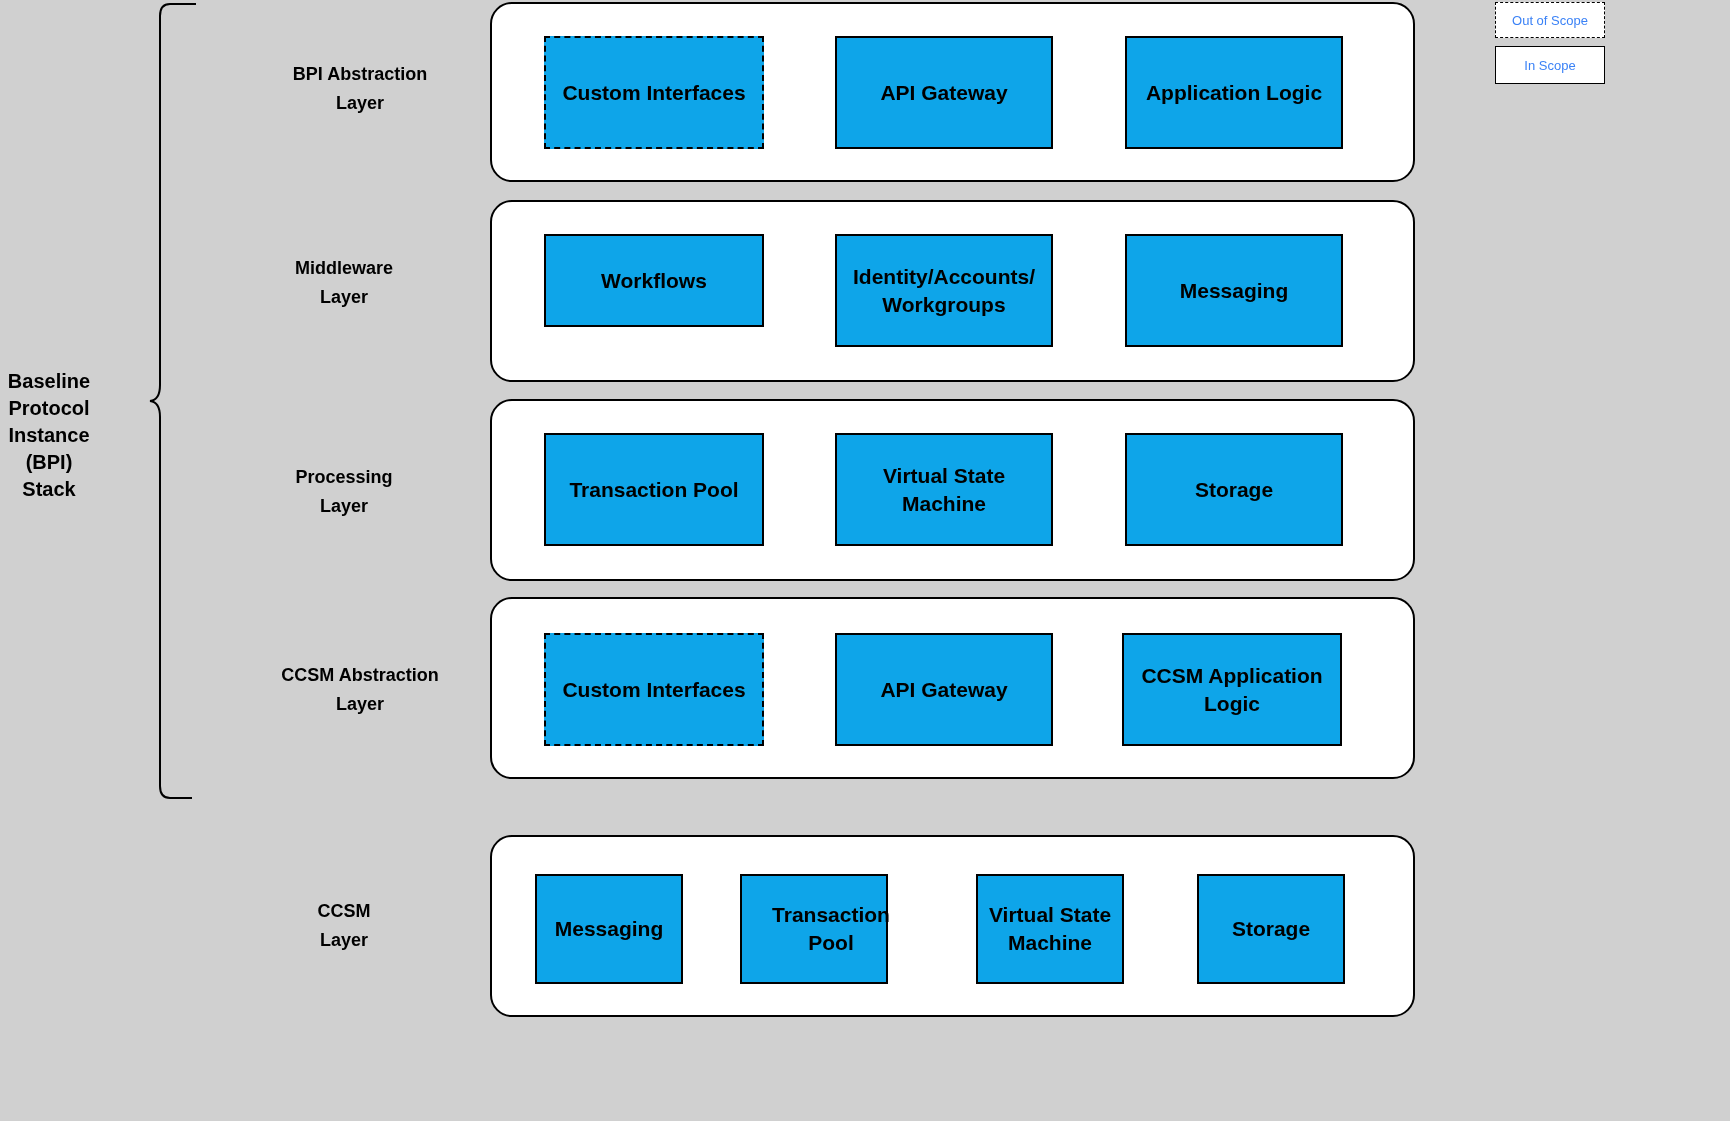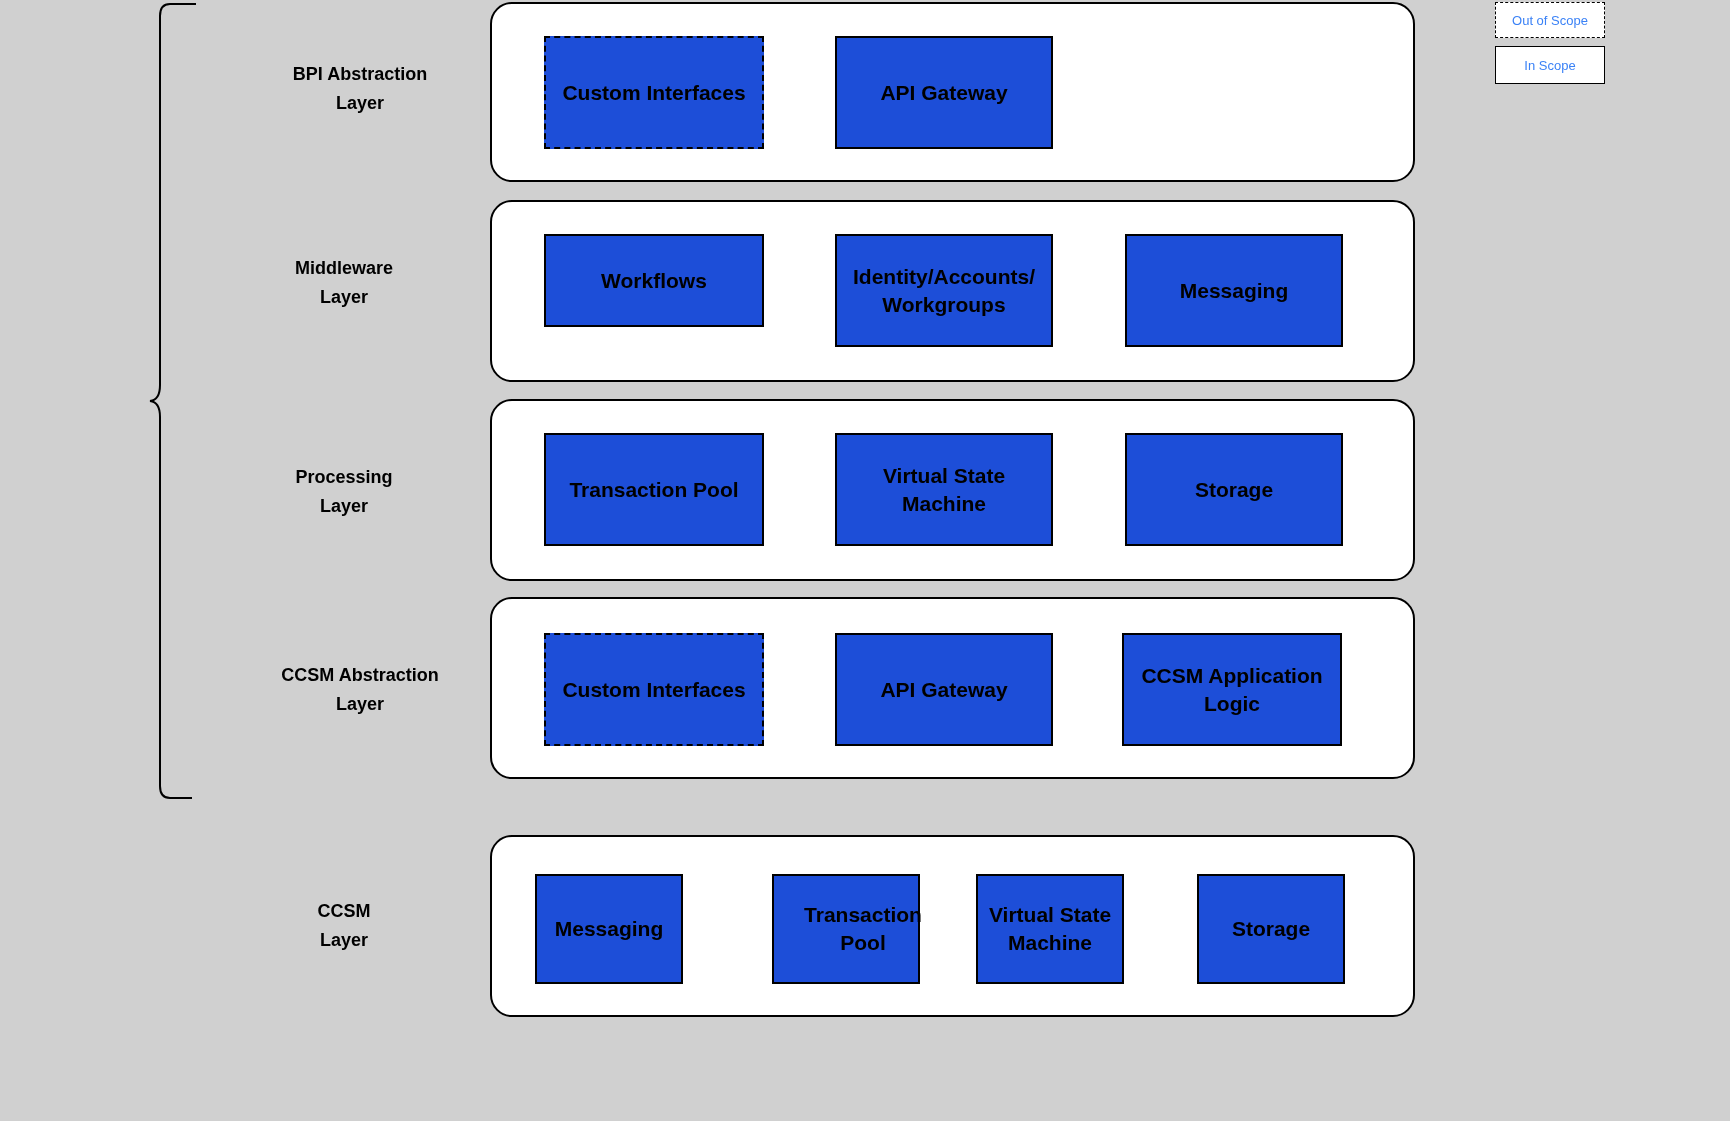--- a/index.html
+++ b/index.html
@@ -61,21 +61,21 @@
     position: absolute;
     background: #ffffff;
     border: 2px solid #000000;
     border-radius: 22px;
     box-sizing: border-box;
   }
 
   
   .component {
     position: absolute;
-    background: #1d4ed8;
+    background: #0ea5e9;
     border: 2px solid #000000;
     box-sizing: border-box;
     display: flex;
     align-items: center;
     justify-content: center;
     text-align: center;
     font-size: 21px;
     font-weight: bold;
     line-height: 28px;
     color: #000;
@@ -100,39 +100,45 @@
     color: #3b82f6;
     white-space: nowrap;
   }
   .legend-item.dashed { border: 1px dashed #000000; }
 </style>
 </head>
 <body>
 
 <div id="canvas">
 
+  <div class="stack-label">Baseline
+Protocol
+Instance
+(BPI)
+Stack</div>
 
   <svg class="brace-svg" viewBox="0 0 60 810">
     <path d="M 48 4
              L 22 4
              Q 12 4 12 16
              L 12 385
              Q 12 400 2 401
              Q 12 402 12 417
              L 12 786
              Q 12 798 22 798
              L 44 798" fill="none" stroke="#000000" stroke-width="2"></path>
   </svg>
 
   <div class="layer-label" style="left:240px; top:60px; width:240px;">BPI Abstraction
 Layer</div>
 
   <div class="layer-box" style="left:490px; top:2px; width:925px; height:180px;">
     <div class="component dashed" style="left:52px; top:32px; width:220px; height:113px;">Custom Interfaces</div>
     <div class="component" style="left:343px; top:32px; width:218px; height:113px;">API Gateway</div>
+    <div class="component" style="left:633px; top:32px; width:218px; height:113px;">Application Logic</div>
   </div>
 
   <div class="layer-label" style="left:240px; top:254px; width:208px;text-align:center;">Middleware
 Layer</div>
 
   <div class="layer-box" style="left:490px; top:200px; width:925px; height:182px;">
     <div class="component" style="left:52px; top:32px; width:220px; height:93px;">Workflows</div>
     <div class="component" style="left:343px; top:32px; width:218px; height:113px;">Identity/Accounts/
 Workgroups</div>
     <div class="component" style="left:633px; top:32px; width:218px; height:113px;">Messaging</div>
@@ -156,21 +162,21 @@
     <div class="component" style="left:343px; top:34px; width:218px; height:113px;">API Gateway</div>
     <div class="component" style="left:630px; top:34px; width:220px; height:113px;">CCSM Application
 Logic</div>
   </div>
 
   <div class="layer-label" style="left:240px; top:897px; width:208px;">CCSM
 Layer</div>
 
   <div class="layer-box" style="left:490px; top:835px; width:925px; height:182px;">
     <div class="component" style="left:43px; top:37px; width:148px; height:110px;">Messaging</div>
-    <div class="component" style="left:280px; top:37px; width:148px; height:110px;padding-left:36px;">Transaction
+    <div class="component" style="left:248px; top:37px; width:148px; height:110px;padding-left:36px;">Transaction
 Pool</div>
     <div class="component" style="left:484px; top:37px; width:148px; height:110px;">Virtual State
 Machine</div>
     <div class="component" style="left:705px; top:37px; width:148px; height:110px;">Storage</div>
   </div>
 
   <div class="legend-item dashed" style="left:1495px; top:2px; width:110px; height:36px;">Out of Scope</div>
   <div class="legend-item" style="left:1495px; top:46px; width:110px; height:38px;">In Scope</div>
 
 </div>

